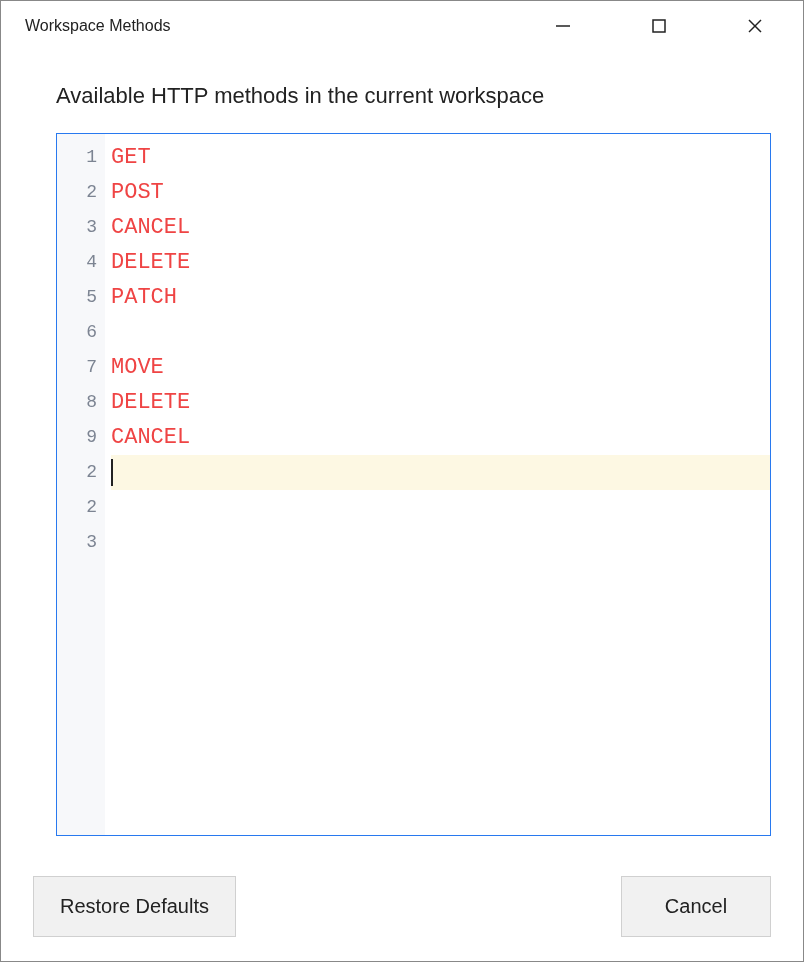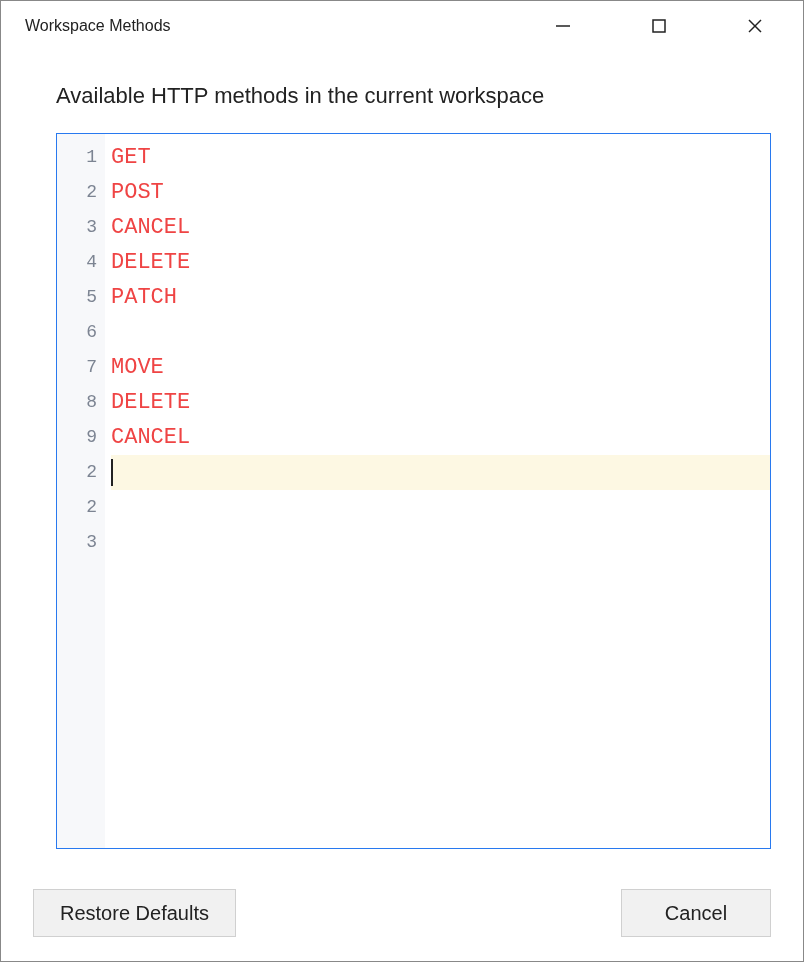--- a/index.html
+++ b/index.html
@@ -112,21 +112,21 @@
     .buttons {
       display: flex;
       padding: 8px 32px 24px 32px;
       gap: 16px;
     }
     .spacer {
       flex: 1;
     }
     .btn {
       min-width: 150px;
-      height: 48px;
+      height: 61px;
       background: #f1f1f1;
       border: 1px solid #d0d0d0;
       font-size: 20px;
       color: #222;
       display: flex;
       align-items: center;
       justify-content: center;
       cursor: default;
       padding: 0 26px;
     }

